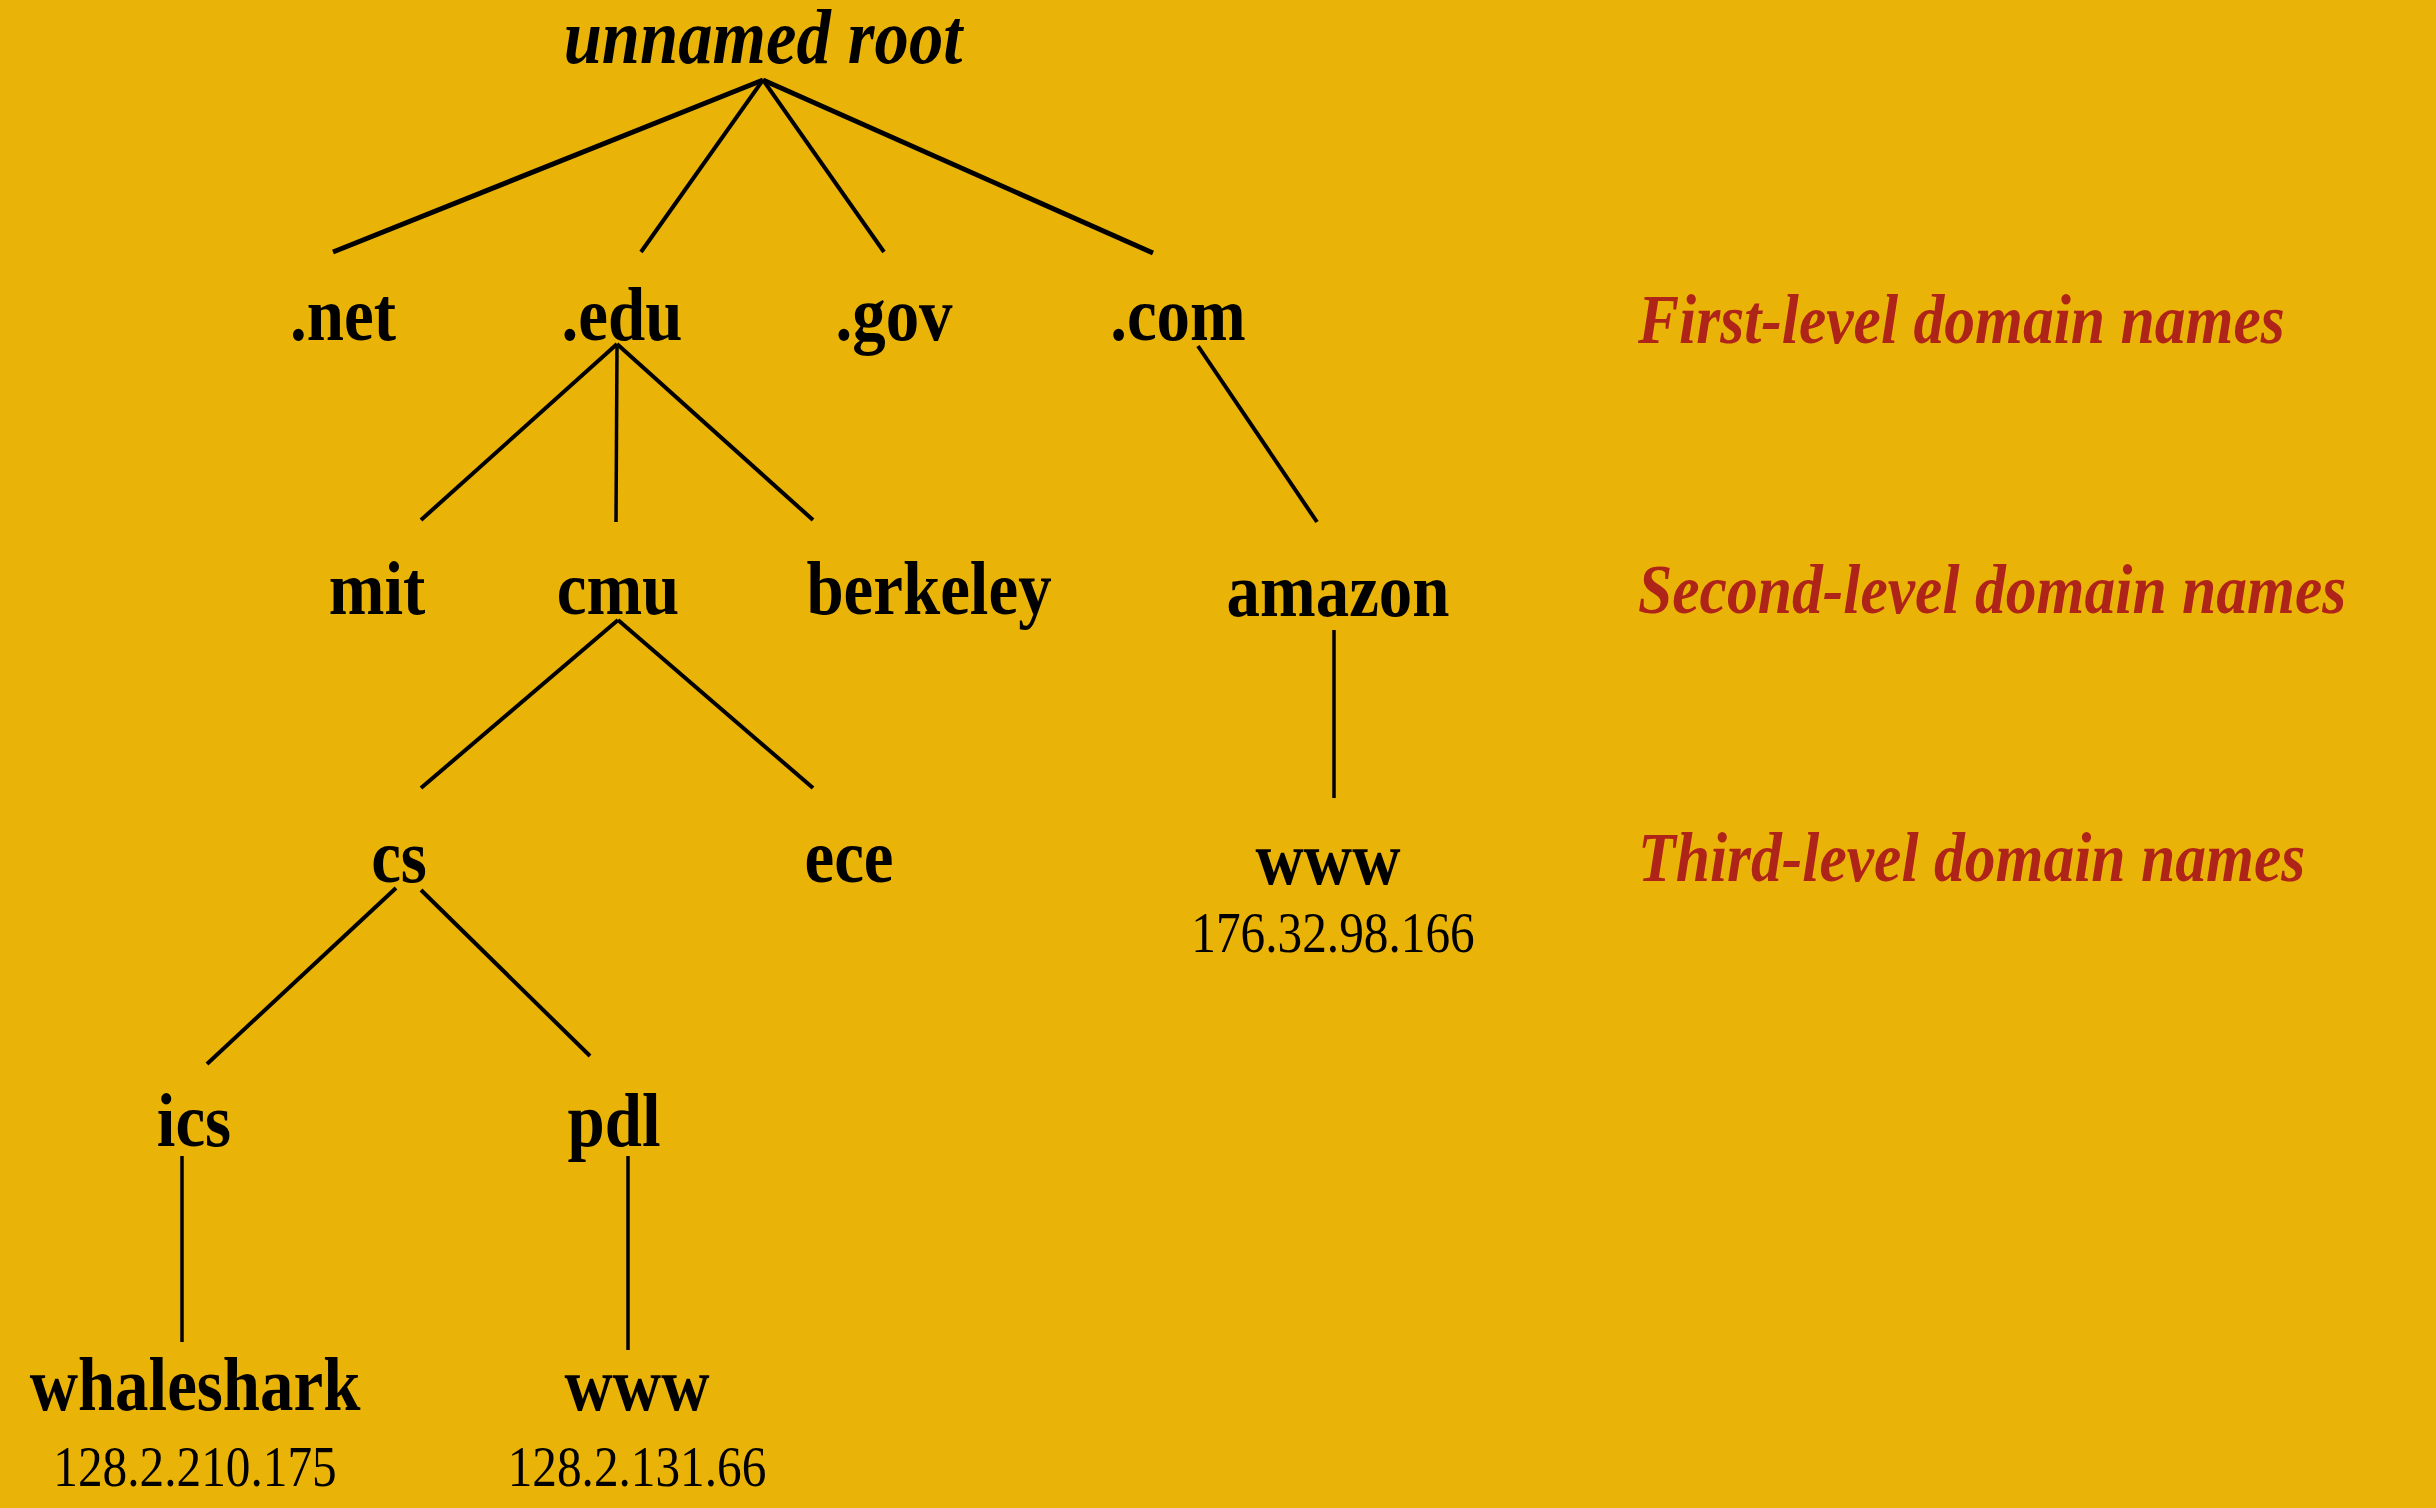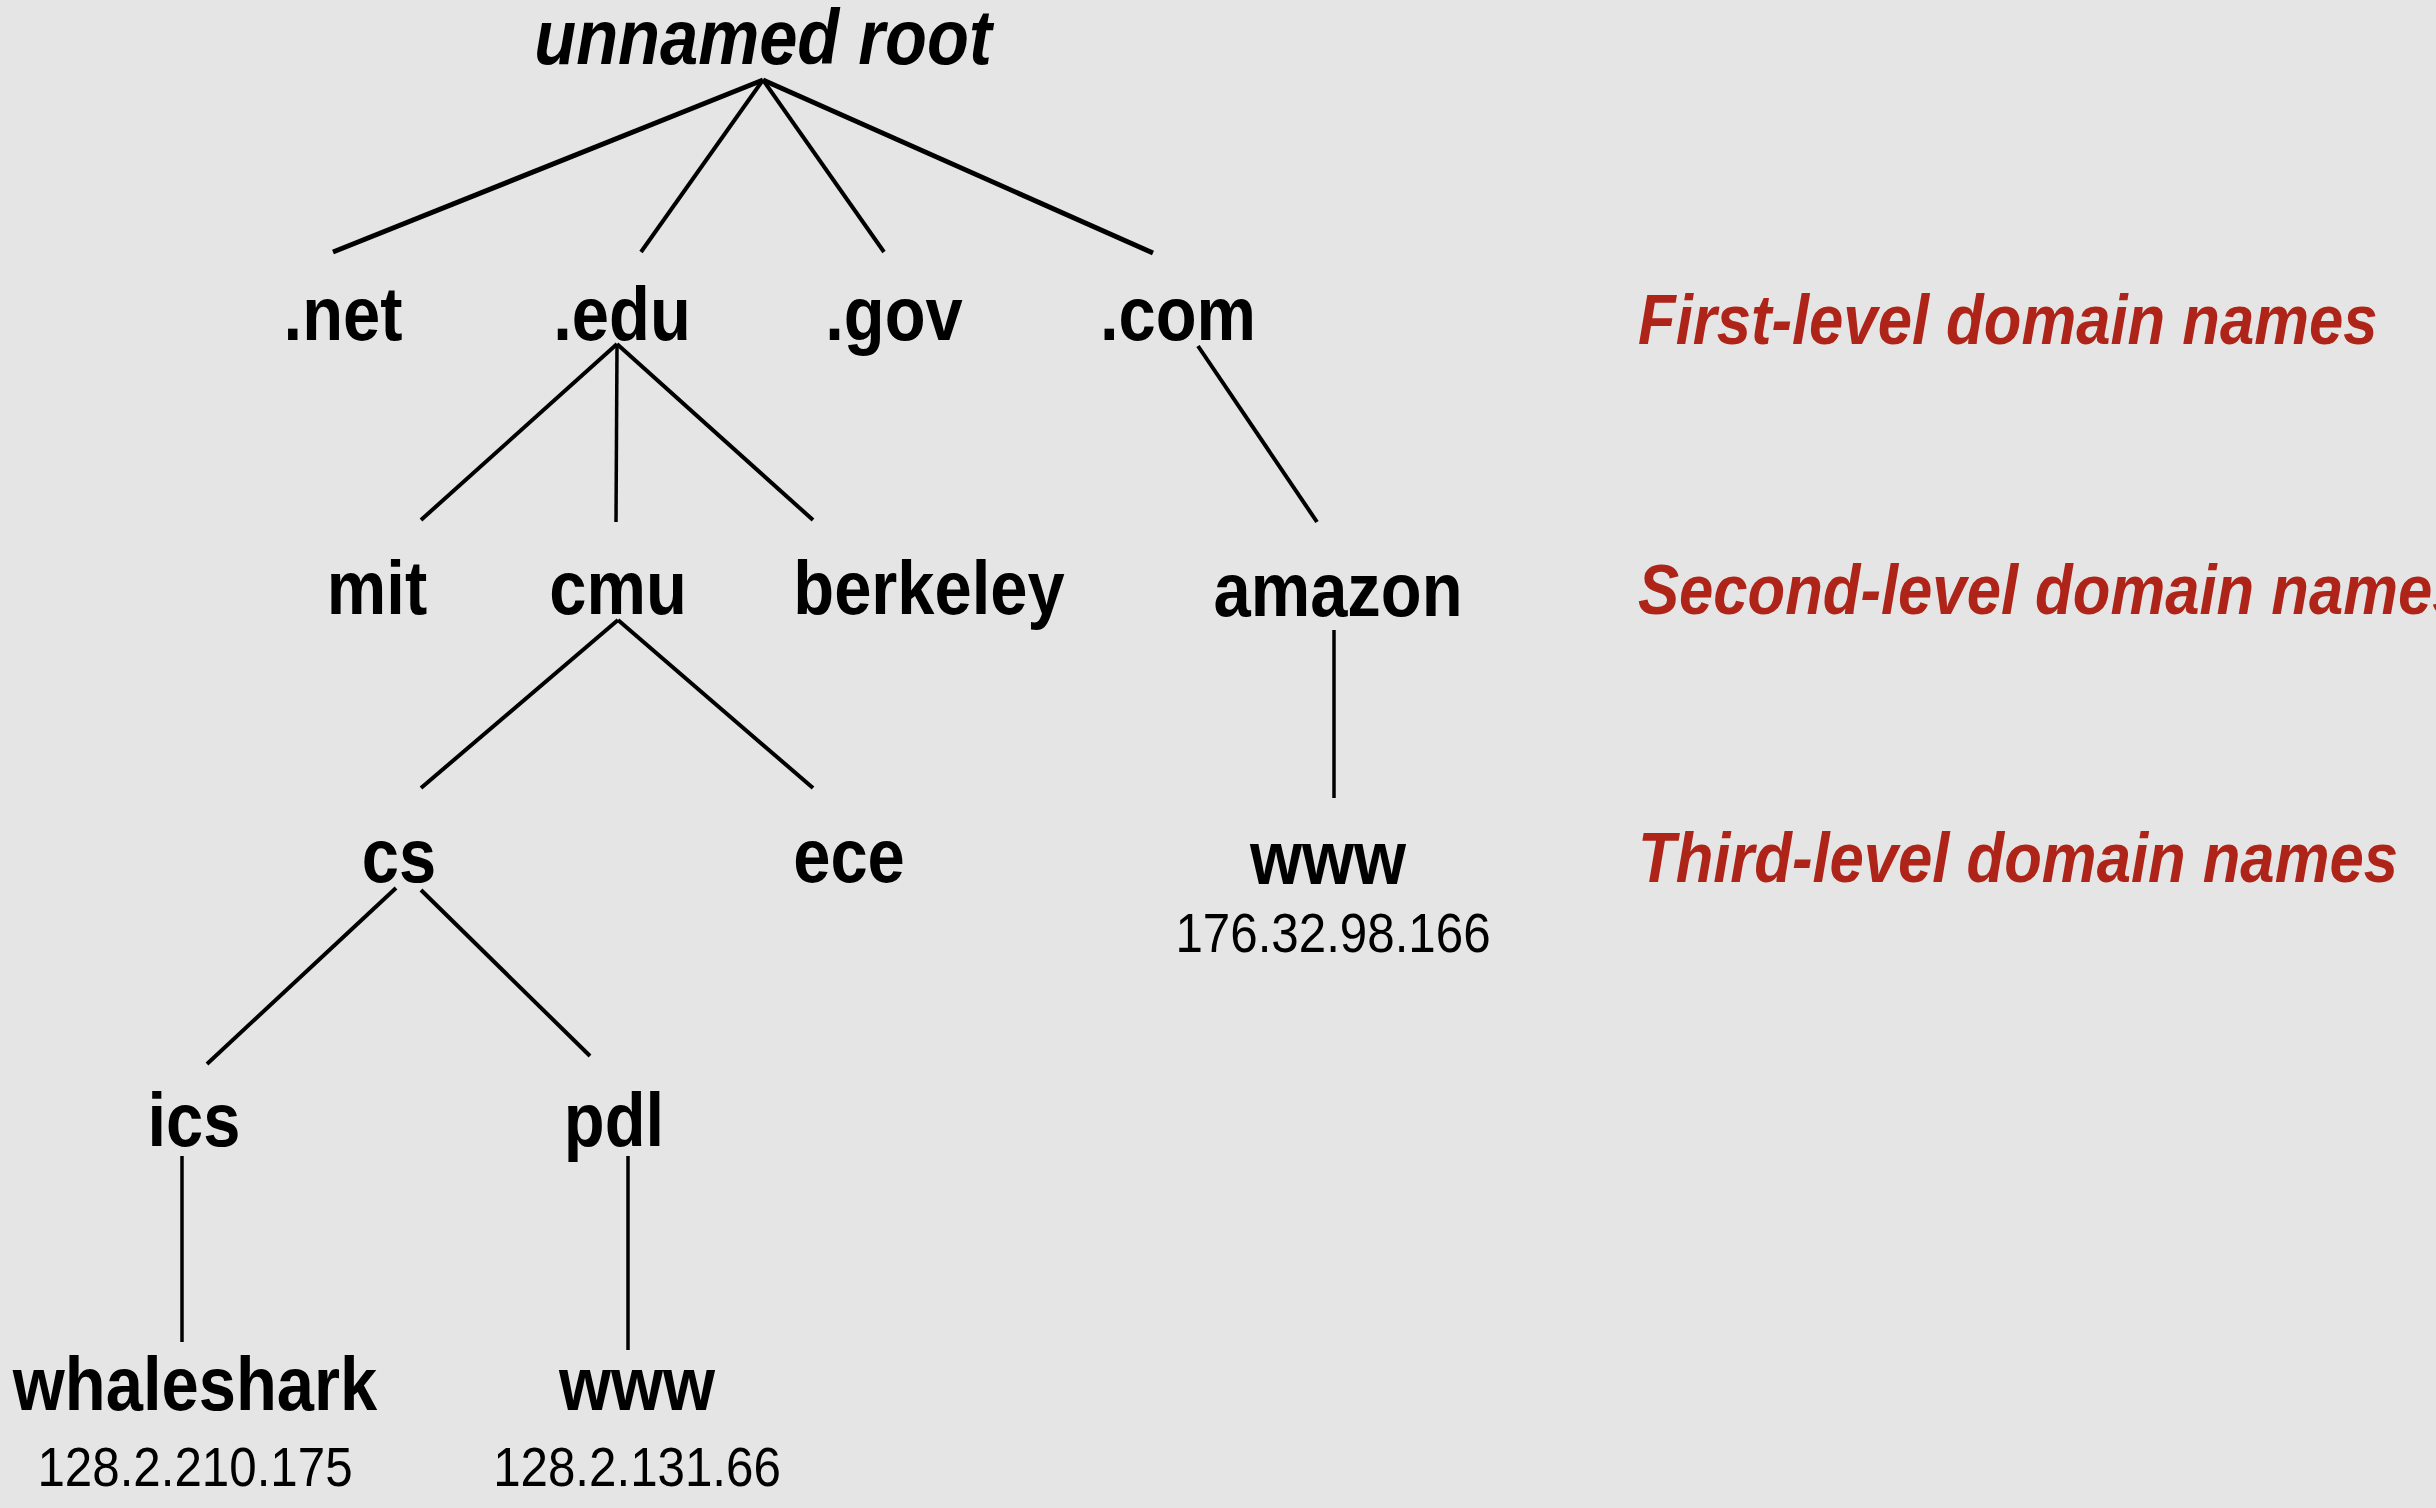--- a/index.html
+++ b/index.html
@@ -4,23 +4,23 @@
 <style>
   html, body {
     margin: 0;
     padding: 0;
     background: #ffffff;
   }
   .canvas {
     position: relative;
     width: 2436px;
     height: 1508px;
-    background: #e5e5e5;
+    background: #eab308;
     overflow: hidden;
-    font-family: Liberation Sans, sans-serif;
+    font-family: Liberation Serif, serif;
   }
   .edge-layer {
     position: absolute;
     left: 0;
     top: 0;
     width: 2436px;
     height: 1508px;
   }
   .node {
     position: absolute;

